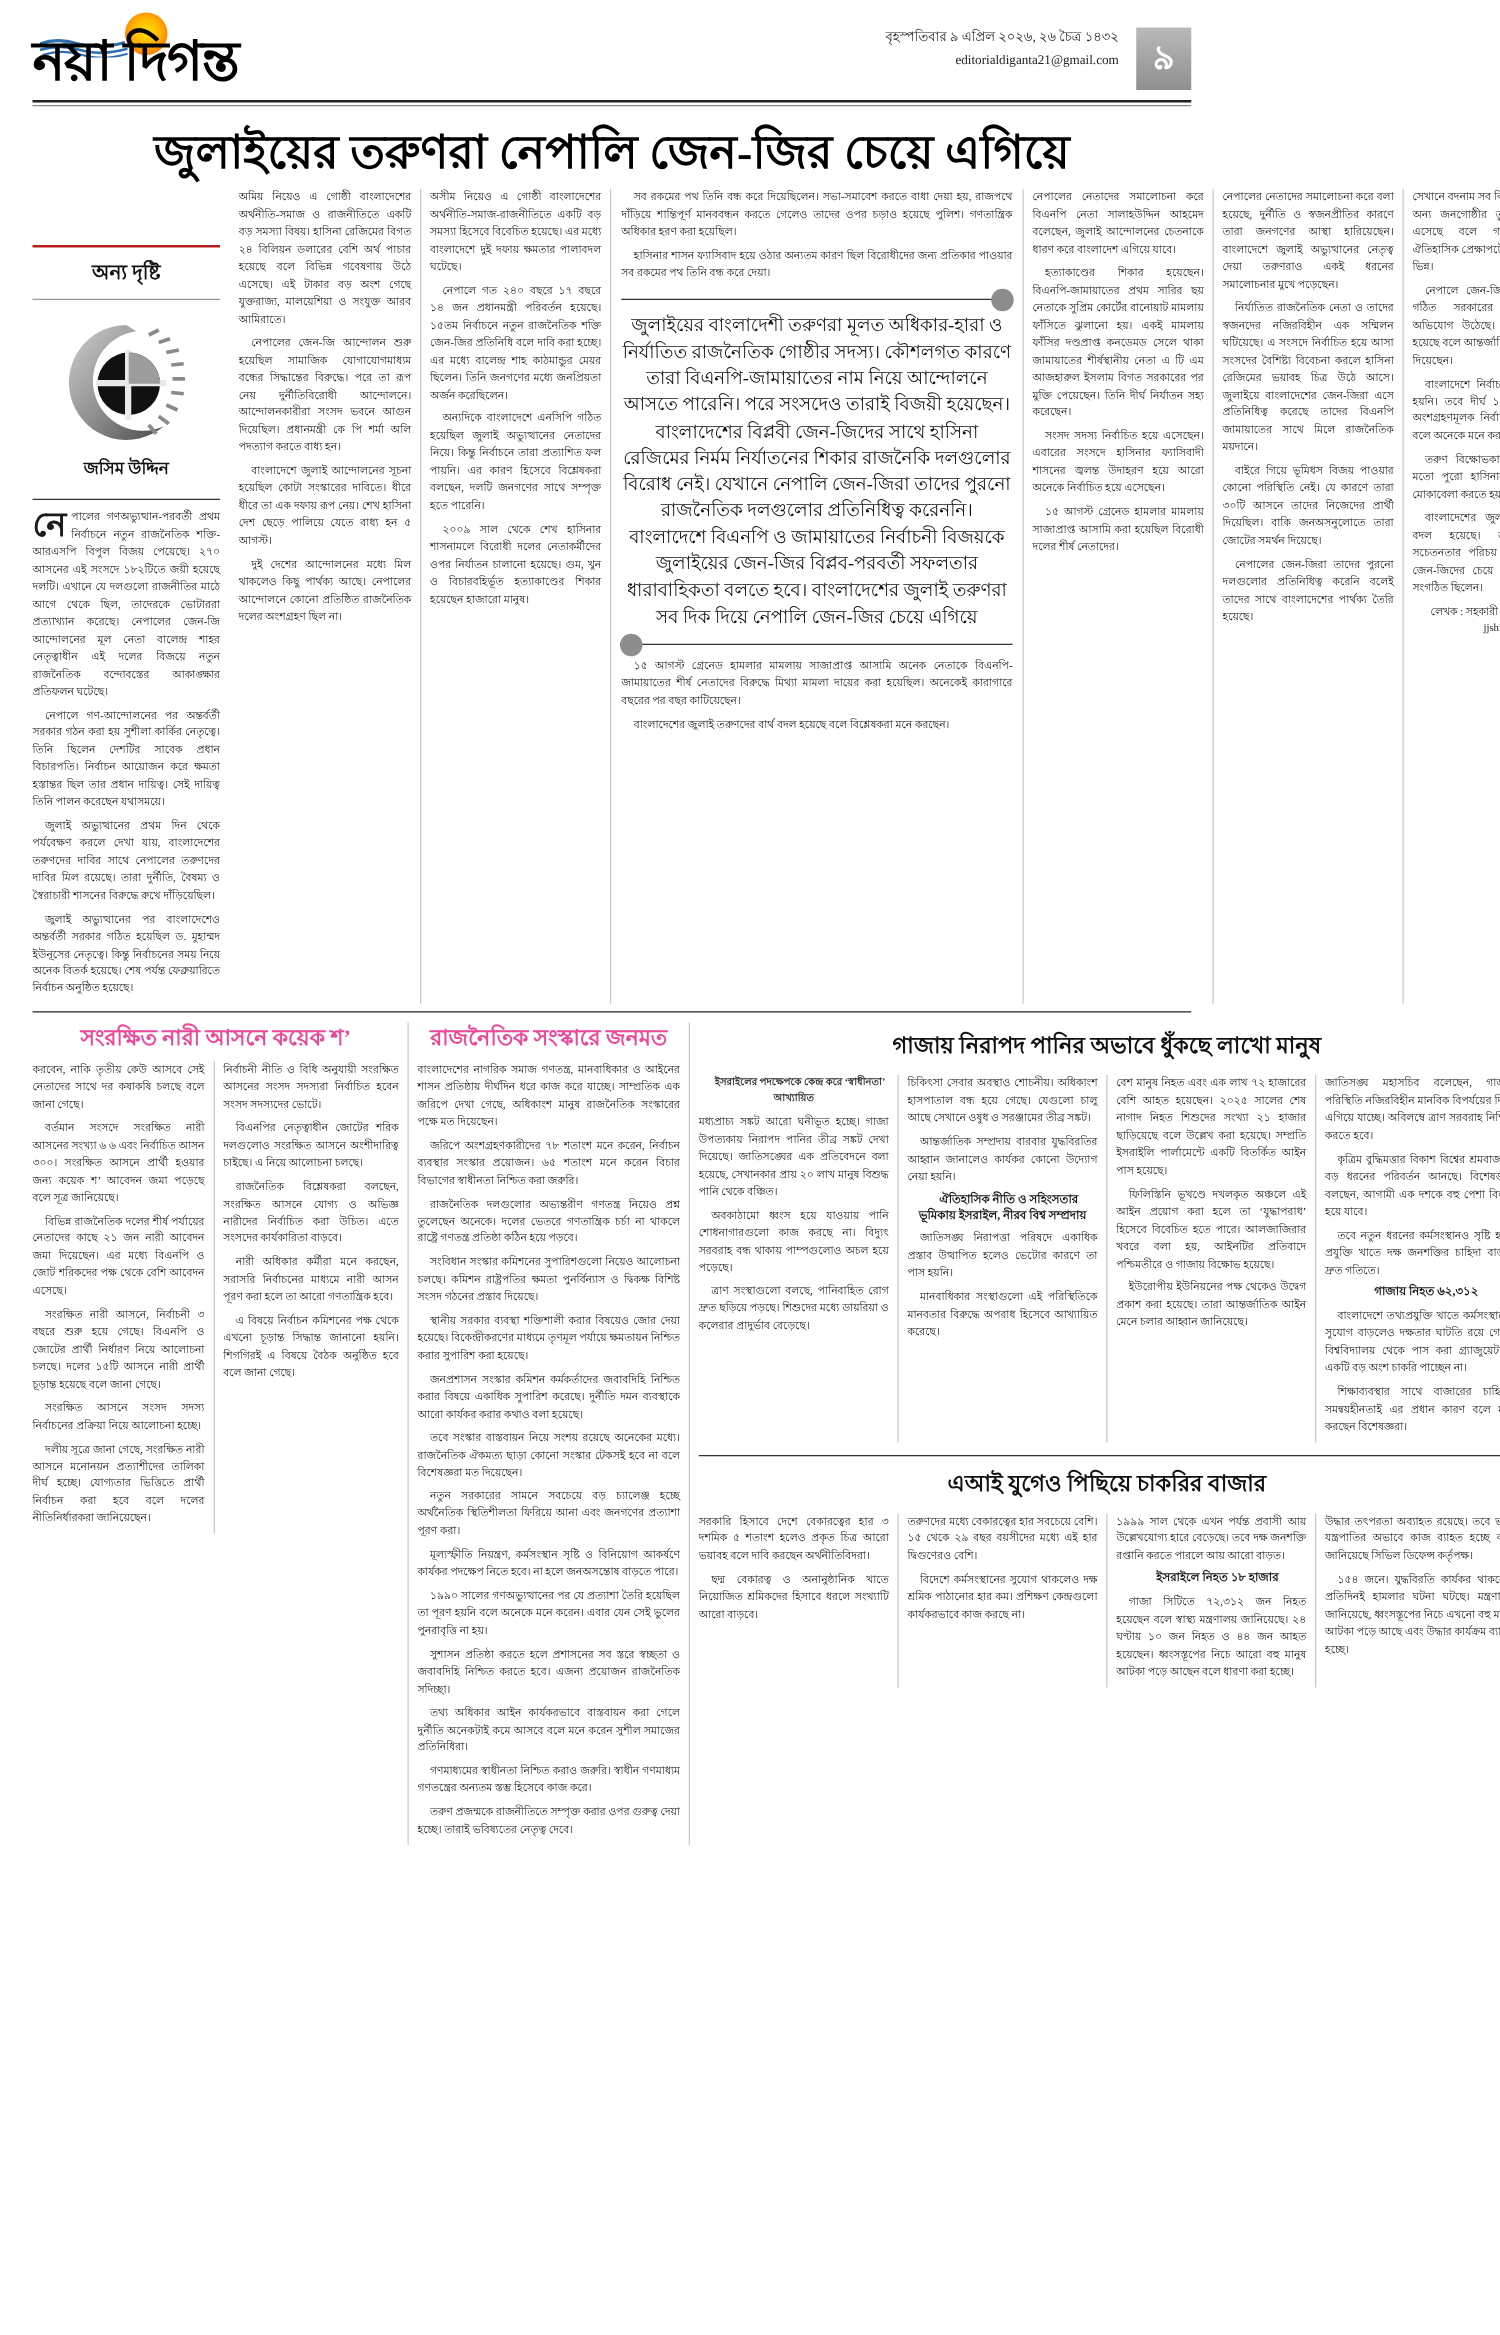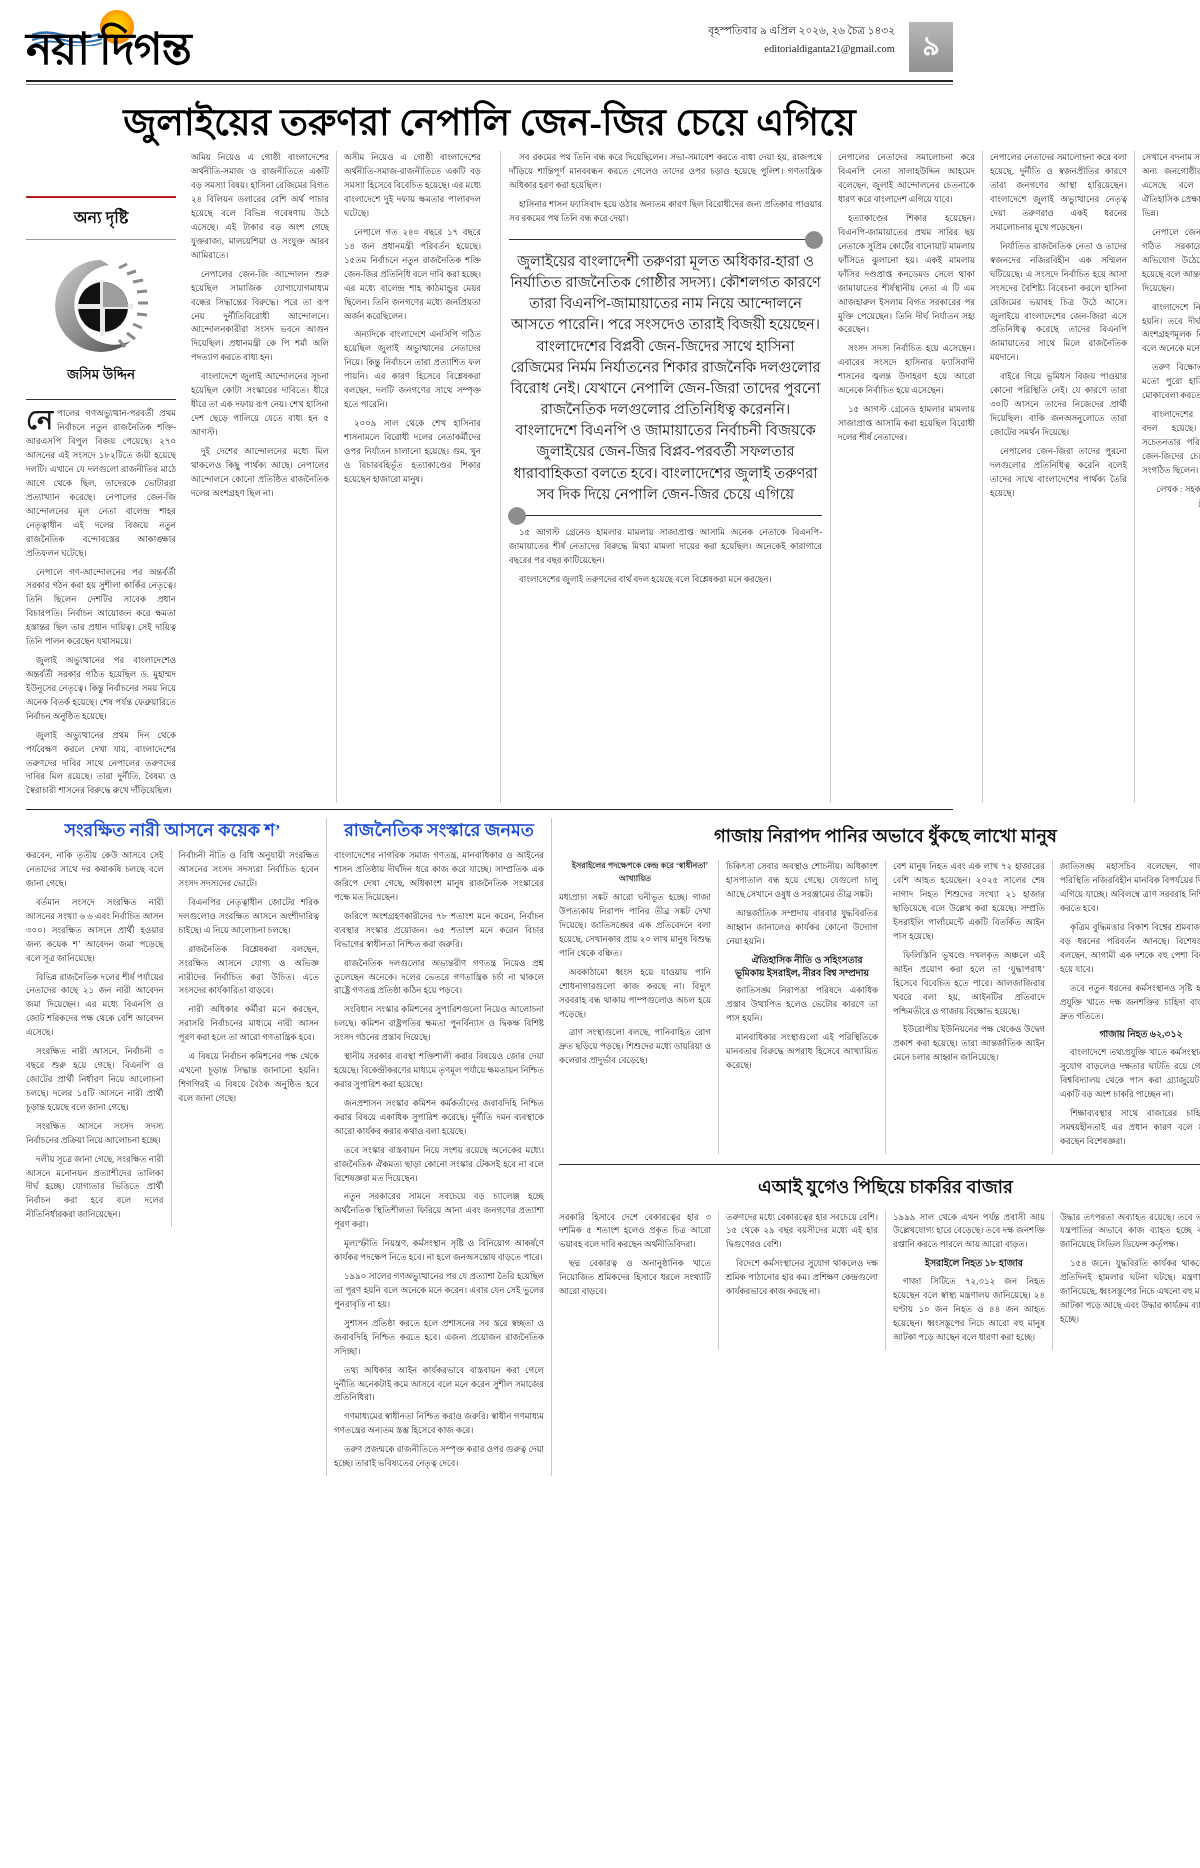--- a/index.html
+++ b/index.html
@@ -40,36 +40,36 @@
   .logomark{display:flex;justify-content:center;align-items:center;padding:14px 0 6px 0;}
   .author-name{text-align:center;font-size:13.5px;font-weight:bold;padding-bottom:12px;border-bottom:1.5px solid #333;}
 
   .bodytext{font-size:8.6px;line-height:1.62;text-align:justify;text-justify:inter-word;
      hyphens:auto;word-break:break-word;color:#1a1a1a;}
   .bodytext p{margin:0 0 5px 0;text-indent:10px;}
   .bodytext p.first{text-indent:0;}
   .dropcap{float:left;font-size:27px;line-height:0.82;font-weight:bold;padding:2px 4px 0 0;}
 
   
-  .pq-col{width:330px;flex:0 0 330px;padding:0 8px;box-sizing:border-box;display:flex;flex-direction:column;margin-left:12px;}
+  .pq-col{width:330px;flex:0 0 330px;padding:0 8px;box-sizing:border-box;display:flex;flex-direction:column;}
   .pq-top{font-size:8.6px;line-height:1.62;text-align:justify;color:#1a1a1a;}
   .pq-top p{margin:0 0 5px 0;text-indent:10px;}
   .pq-divider{position:relative;border-top:1.1px solid #333;margin:8px 0 10px 0;height:1px;}
   .pq-dot{position:absolute;right:-1px;top:-9px;width:18px;height:18px;border-radius:50%;background:#8d8d8d;}
   .pq-dot.left{left:-1px;right:auto;}
   .pq-text{font-size:14.6px;line-height:1.45;text-align:center;font-weight:500;color:#111;}
   .pq-divider2{position:relative;border-top:1.1px solid #333;margin:10px 0 9px 0;height:1px;}
 
   .credit{font-size:8.6px;line-height:1.6;text-align:right;margin-top:5px;}
 
   
   .lower{display:flex;margin-top:8px;}
   .lcol{box-sizing:border-box;padding:0 7px;}
   .lcol + .lcol{border-left:0.6px solid #c9c9c9;}
-  .sec-head{text-align:center;font-size:17.5px;font-weight:bold;line-height:1.25;margin:2px 0 7px 0;color:#1d4ed8;}
+  .sec-head{text-align:center;font-size:17.5px;font-weight:bold;line-height:1.25;margin:2px 0 7px 0;color:#ec4899;}
   .sub-head{text-align:center;font-size:9.4px;font-weight:bold;margin:7px 0 4px 0;line-height:1.35;}
   .tiny-label{text-align:center;font-size:8px;margin:0 0 4px 0;color:#333;font-weight:bold;}
   .sec-head-wide{text-align:center;font-size:18px;font-weight:bold;margin:4px 0 7px 0;}
 </style>
 </head>
 <body>
 
 <div class="page">
 
   <div class="masthead">
@@ -124,22 +124,22 @@
           <circle cx="54" cy="53" r="25" fill="#111"></circle>
           <rect x="28" y="50" width="56" height="5" fill="#e9e9e9"></rect>
           <rect x="51" y="26" width="5" height="56" fill="#e9e9e9"></rect>
           <path d="M54 28 a25 25 0 0 1 25 25 L54 53 z" fill="#9d9d9d"></path>
         </svg>
       </div>
       <div class="author-name">জসিম উদ্দিন</div>
       <div class="bodytext" style="padding-top:7px">
         <p class="first"><span class="dropcap">নে</span><span>পালের গণঅভ্যুত্থান-পরবর্তী প্রথম নির্বাচনে নতুন রাজনৈতিক শক্তি-আরএসপি বিপুল বিজয় পেয়েছে। ২৭০ আসনের এই সংসদে ১৮২টিতে জয়ী হয়েছে দলটি। এখানে যে দলগুলো রাজনীতির মাঠে আগে থেকে ছিল, তাদেরকে ভোটাররা প্রত্যাখ্যান করেছে। নেপালের জেন-জি আন্দোলনের মূল নেতা বালেন্দ্র শাহর নেতৃত্বাধীন এই দলের বিজয়ে নতুন রাজনৈতিক বন্দোবস্তের আকাঙ্ক্ষার প্রতিফলন ঘটেছে।</span></p>
         <p>নেপালে গণ-আন্দোলনের পর অন্তর্বর্তী সরকার গঠন করা হয় সুশীলা কার্কির নেতৃত্বে। তিনি ছিলেন দেশটির সাবেক প্রধান বিচারপতি। নির্বাচন আয়োজন করে ক্ষমতা হস্তান্তর ছিল তার প্রধান দায়িত্ব। সেই দায়িত্ব তিনি পালন করেছেন যথাসময়ে।</p>
+        <p>জুলাই অভ্যুত্থানের প্রথম দিন থেকে পর্যবেক্ষণ করলে দেখা যায়, বাংলাদেশের তরুণদের দাবির সাথে নেপালের তরুণদের দাবির মিল রয়েছে। তারা দুর্নীতি, বৈষম্য ও স্বৈরাচারী শাসনের বিরুদ্ধে রুখে দাঁড়িয়েছিল।</p>
         <p>জুলাই অভ্যুত্থানের পর বাংলাদেশেও অন্তর্বর্তী সরকার গঠিত হয়েছিল ড. মুহাম্মদ ইউনূসের নেতৃত্বে। কিন্তু নির্বাচনের সময় নিয়ে অনেক বিতর্ক হয়েছে। শেষ পর্যন্ত ফেব্রুয়ারিতে নির্বাচন অনুষ্ঠিত হয়েছে।</p>
-        <p>জুলাই অভ্যুত্থানের প্রথম দিন থেকে পর্যবেক্ষণ করলে দেখা যায়, বাংলাদেশের তরুণদের দাবির সাথে নেপালের তরুণদের দাবির মিল রয়েছে। তারা দুর্নীতি, বৈষম্য ও স্বৈরাচারী শাসনের বিরুদ্ধে রুখে দাঁড়িয়েছিল।</p>
       </div>
     </div>
 
     <div class="col bodytext" style="width:152px;flex:0 0 152px">
       <p class="first">অমিয় নিয়েও এ গোষ্ঠী বাংলাদেশের অর্থনীতি-সমাজ ও রাজনীতিতে একটি বড় সমস্যা বিষয়। হাসিনা রেজিমের বিগত ২৪ বিলিয়ন ডলারের বেশি অর্থ পাচার হয়েছে বলে বিভিন্ন গবেষণায় উঠে এসেছে। এই টাকার বড় অংশ গেছে যুক্তরাজ্য, মালয়েশিয়া ও সংযুক্ত আরব আমিরাতে।</p>
       <p>নেপালের জেন-জি আন্দোলন শুরু হয়েছিল সামাজিক যোগাযোগমাধ্যম বন্ধের সিদ্ধান্তের বিরুদ্ধে। পরে তা রূপ নেয় দুর্নীতিবিরোধী আন্দোলনে। আন্দোলনকারীরা সংসদ ভবনে আগুন দিয়েছিল। প্রধানমন্ত্রী কে পি শর্মা অলি পদত্যাগ করতে বাধ্য হন।</p>
       <p>বাংলাদেশে জুলাই আন্দোলনের সূচনা হয়েছিল কোটা সংস্কারের দাবিতে। ধীরে ধীরে তা এক দফায় রূপ নেয়। শেখ হাসিনা দেশ ছেড়ে পালিয়ে যেতে বাধ্য হন ৫ আগস্ট।</p>
       <p>দুই দেশের আন্দোলনের মধ্যে মিল থাকলেও কিছু পার্থক্য আছে। নেপালের আন্দোলনে কোনো প্রতিষ্ঠিত রাজনৈতিক দলের অংশগ্রহণ ছিল না।</p>
     </div>
 

